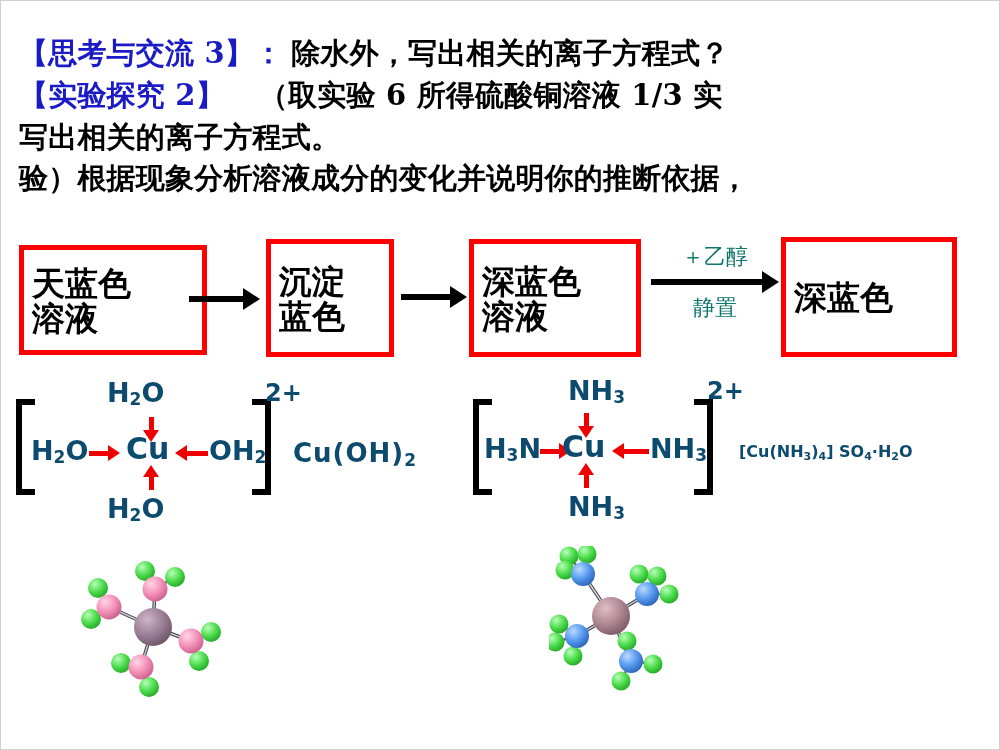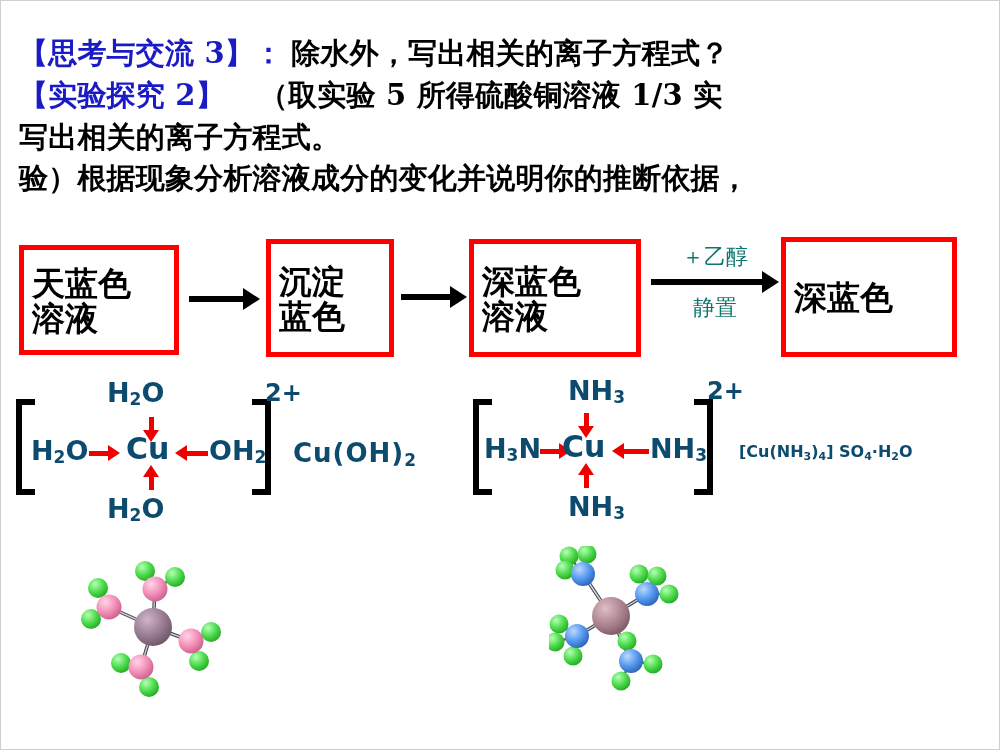--- a/index.html
+++ b/index.html
@@ -61,21 +61,21 @@
     font-size: 33px;
     line-height: 1.07;
     color: #000000;
     padding: 4px 8px 2px 8px;
     display: flex;
     flex-direction: column;
     justify-content: center;
   }
   .fbox span { display: block; white-space: nowrap; }
 
-  #box1 { left: 18px;  top: 6px;  width: 160px; height: 110px; }
+  #box1 { left: 18px;  top: 6px;  width: 188px; height: 110px; }
   #box2 { left: 265px; top: 0px;  width: 128px; height: 118px; }
   #box3 { left: 468px; top: 0px;  width: 172px; height: 118px; }
   #box4 { left: 780px; top: -2px; width: 176px; height: 120px; }
 
   
   .arrow-plain {
     position: absolute;
     height: 0;
     display: flex;
     align-items: center;
@@ -247,21 +247,21 @@
 </head>
 <body>
 
 <div class="slide">
 
   <div class="header-block">
     <div class="l1">
       <span class="hl-blue">【思考与交流 3】</span><span class="hl-blue">：</span><span class="small-gap"></span><span>除水外，写出相关的离子方程式？</span>
     </div>
     <div class="l2">
-      <span class="hl-blue">【实验探究 2】</span><span class="indent-gap"></span><span>（取实验 5 所得硫酸铜溶液 1/3 实</span>
+      <span class="hl-blue">【实验探究 2】</span><span class="indent-gap"></span><span>（取实验 6 所得硫酸铜溶液 1/3 实</span>
     </div>
     <div>写出相关的离子方程式。</div>
     <div>验）根据现象分析溶液成分的变化并说明你的推断依据，</div>
   </div>
 
   <div class="flowrow">
 
     <div class="fbox" id="box1">
       <span>天蓝色</span>
       <span>溶液</span>

